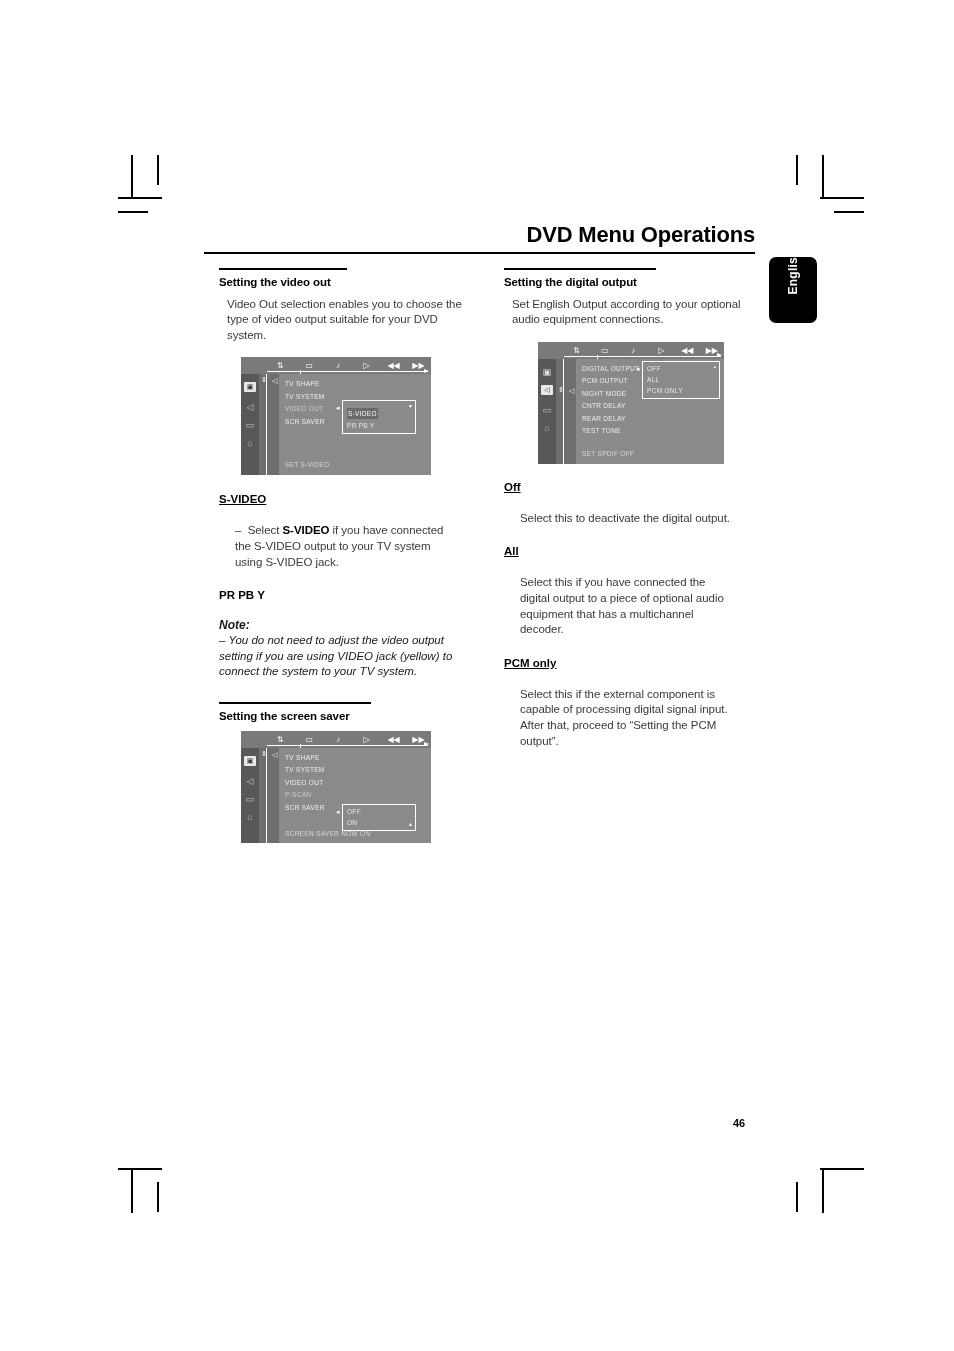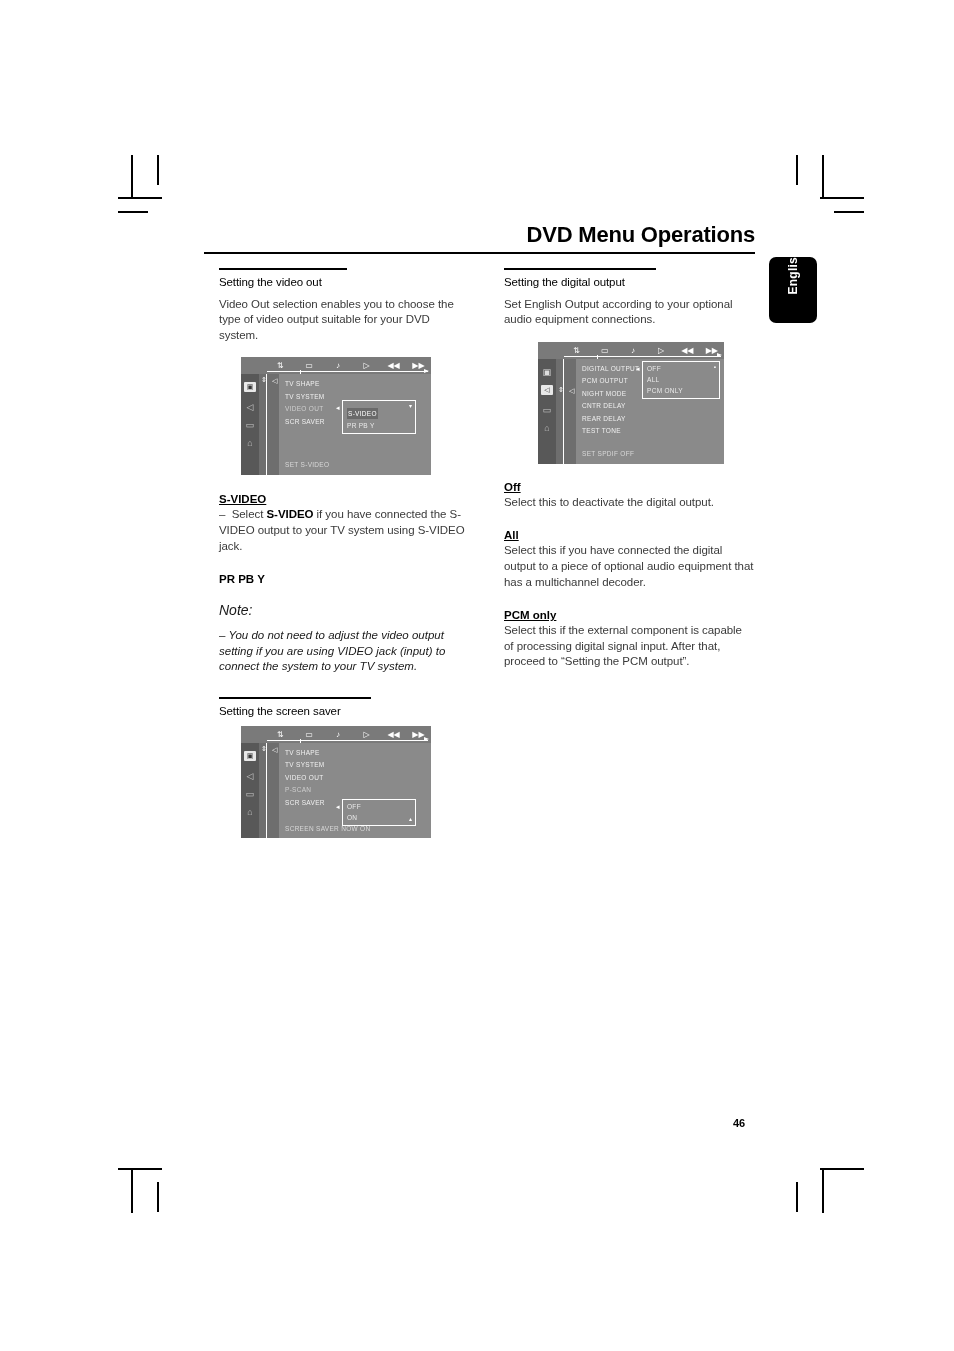--- a/index.html
+++ b/index.html
@@ -74,51 +74,51 @@
   .sec-rule {
     width: 128px;
     height: 1.6px;
     background: #000;
     margin-bottom: 6px;
   }
   .sec-rule.wide { width: 152px; }
 
   h2.sec-head {
     font-size: 11.5px;
-    font-weight: normal;
+    font-weight: bold;
     margin: 0 0 9px 0;
     letter-spacing: -0.1px;
     color: #000;
   }
 
   p.body {
     font-size: 11.5px;
     line-height: 15.6px;
-    margin: 0 0 14px 0;
+    margin: 0 0 14px 8px;
     color: #3a3a3a;
     letter-spacing: -0.05px;
   }
   p.body.tight { margin-bottom: 0; }
 
   h3.term {
     font-size: 11.5px;
     font-weight: bold;
     margin: 0 0 2px 0;
     text-decoration: underline;
     color: #000;
     display: inline-block;
   }
   .term-block { margin-bottom: 15px; }
-  .term-block p { margin: 0; }
+  .term-block p { margin: 16px; }
 
   .note-label {
-    font-size: 14px;
+    font-size: 12px;
     font-style: italic;
-    font-weight: normal;
-    margin: 0 0 10px 0;
+    font-weight: bold;
+    margin: 0 0 1px 0;
     color: #1a1a1a;
   }
   p.note {
     font-size: 11.5px;
     font-style: italic;
     line-height: 15.6px;
     margin: 0;
     color: #1a1a1a;
     font-weight: 500;
   }
@@ -361,21 +361,21 @@
       <span>if you have connected the S-VIDEO output to your TV system using S-VIDEO jack.</span>
     </p>
   </div>
 
   <div class="term-block">
     <h3 class="term" style="text-decoration:none;">PR PB Y</h3>
   </div>
 
   <div style="margin-bottom:22px;">
     <div class="note-label">Note:</div>
-    <p class="note">–  You do not need to adjust the video output setting if you are using VIDEO jack (input) to connect the system to your TV system.</p>
+    <p class="note">–  You do not need to adjust the video output setting if you are using VIDEO jack (yellow) to connect the system to your TV system.</p>
   </div>
 
   <div class="sec-rule wide"></div>
   <h2 class="sec-head">Setting the screen saver</h2>
 
   <div class="osd" style="width:190px; height:112px; margin: 5px 0 13px 22px;">
     <div class="topbar">
       <span class="ic" style="width:26px;"></span>
       <span class="ic" style="width:30px;">⇅</span>
       <span class="ic" style="width:30px;">▭</span>

